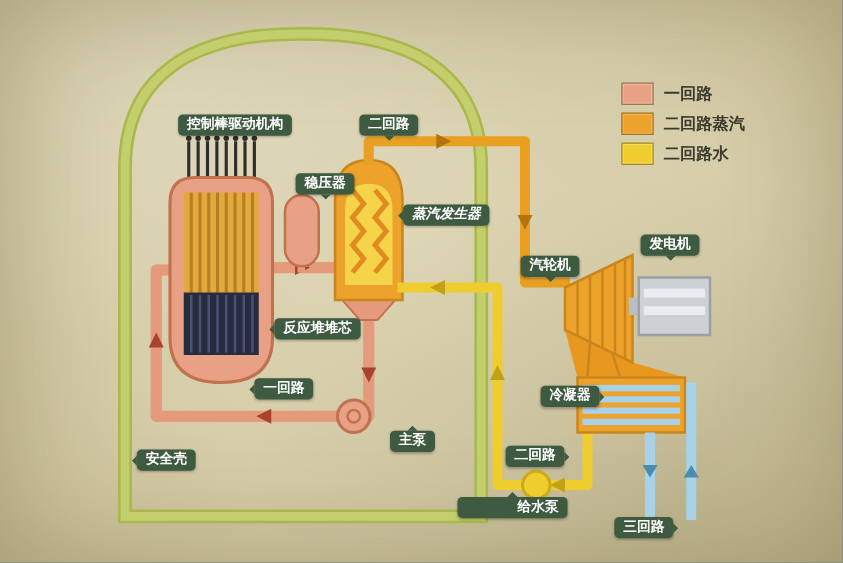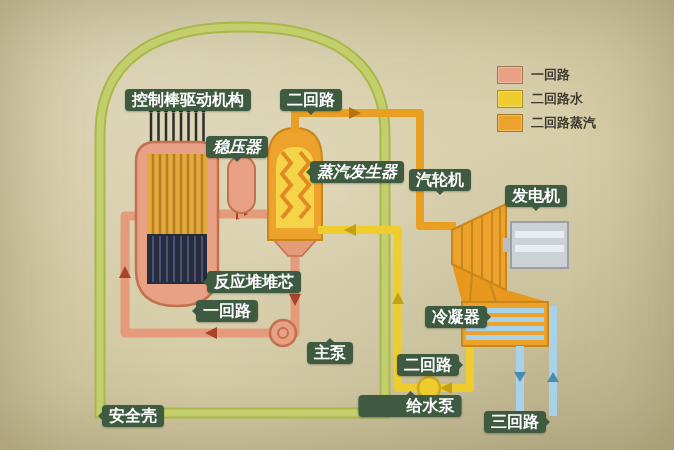--- a/index.html
+++ b/index.html
@@ -8,21 +8,21 @@
     font-family:"Liberation Sans","DejaVu Sans",sans-serif;
     background:
       radial-gradient(ellipse at 20% 15%, rgba(255,255,255,.18), transparent 40%),
       radial-gradient(ellipse at 80% 85%, rgba(90,80,40,.14), transparent 45%),
       radial-gradient(ellipse at 50% 45%, #ddd5b4 0%, #d6cda9 55%, #c5ba92 100%);
     box-shadow:inset 0 0 90px rgba(110,100,60,.35);
   }
   svg.art{position:absolute;left:0;top:0;width:674px;height:450px;z-index:1;}
   .label{
     position:absolute;transform:translate(-50%,-50%);
-    background:#3e5a41;color:#fff;font-size:16px;font-weight:bold;line-height:1;
+    background:#3e5a41;color:#fff;font-size:11px;font-weight:bold;line-height:1;
     padding:3px 7px;border-radius:4px;white-space:nowrap;z-index:5;
     box-shadow:0 1px 2px rgba(0,0,0,.25);
   }
   .label::after{content:"";position:absolute;border:4px solid transparent;}
   .pt-down::after{left:50%;top:100%;transform:translateX(-50%);border-top-color:#3e5a41;}
   .pt-up::after{left:50%;bottom:100%;transform:translateX(-50%);border-bottom-color:#3e5a41;}
   .pt-left::after{right:100%;top:50%;transform:translateY(-50%);border-right-color:#3e5a41;}
   .pt-right::after{left:100%;top:50%;transform:translateY(-50%);border-left-color:#3e5a41;}
   .legend{position:absolute;left:497px;top:66px;display:flex;flex-direction:column;gap:6px;z-index:5;}
   .legend-row{display:flex;align-items:center;gap:8px;}
@@ -106,41 +106,41 @@
     <path d="M462,225 V269 M472,220 V274 M482,216 V278 M492,211 V283 M500,208 V287" stroke="#c9861d" stroke-width="2" fill="none"></path>
 
     <rect x="503" y="238" width="10" height="14" fill="#b9bec4"></rect>
     <rect x="511" y="222" width="57" height="46" fill="#ccd1d5" stroke="#9aa0a6" stroke-width="2"></rect>
     <rect x="515" y="231" width="49" height="7" fill="#e9edf0"></rect>
     <rect x="515" y="245" width="49" height="7" fill="#e9edf0"></rect>
   </svg>
 
   <div class="label" style="left:188px;top:100px;">控制棒驱动机构</div>
   <div class="label pt-down" style="left:311px;top:100px;">二回路</div>
-  <div class="label pt-down" style="left:237px;top:147px;font-style:italic;">稳压器</div>
+  <div class="label pt-down" style="left:260px;top:147px;">稳压器</div>
   <div class="label pt-left" style="left:357px;top:172px;font-style:italic;">蒸汽发生器</div>
-  <div class="label pt-left" style="left:254px;top:263px;margin-top:19px;">反应堆堆芯</div>
+  <div class="label pt-left" style="left:254px;top:263px;">反应堆堆芯</div>
   <div class="label pt-left" style="left:227px;top:311px;">一回路</div>
   <div class="label pt-up" style="left:305px;top:353px;margin-left:25px;">主泵</div>
-  <div class="label pt-left" style="left:133px;top:368px;margin-top:48px;">安全壳</div>
-  <div class="label pt-down" style="left:440px;top:180px;">汽轮机</div>
+  <div class="label pt-left" style="left:133px;top:368px;">安全壳</div>
+  <div class="label pt-down" style="left:440px;top:213px;">汽轮机</div>
   <div class="label pt-down" style="left:536px;top:196px;">发电机</div>
   <div class="label pt-right" style="left:456px;top:317px;">冷凝器</div>
   <div class="label pt-right" style="left:428px;top:365px;">二回路</div>
   <div class="label pt-up" style="left:410px;top:406px;padding-left:48px;">给水泵</div>
   <div class="label pt-right" style="left:491px;top:422px;margin-left:24px;">三回路</div>
 
   <div class="legend">
     <div class="legend-row">
       <span class="swatch" style="background: rgb(232, 161, 132);"></span>
       <span class="legend-label">一回路</span>
     </div>
     <div class="legend-row">
+      <span class="swatch" style="background: rgb(237, 162, 43);"></span>
+      <span class="legend-label">二回路蒸汽</span>
+    </div>
+    <div class="legend-row">
       <span class="swatch" style="background: rgb(240, 205, 47);"></span>
       <span class="legend-label">二回路水</span>
-    </div>
-    <div class="legend-row">
-      <span class="swatch" style="background: rgb(237, 162, 43);"></span>
-      <span class="legend-label">二回路蒸汽</span>
     </div>
   </div>
 
 </div>
 
 </body></html>

